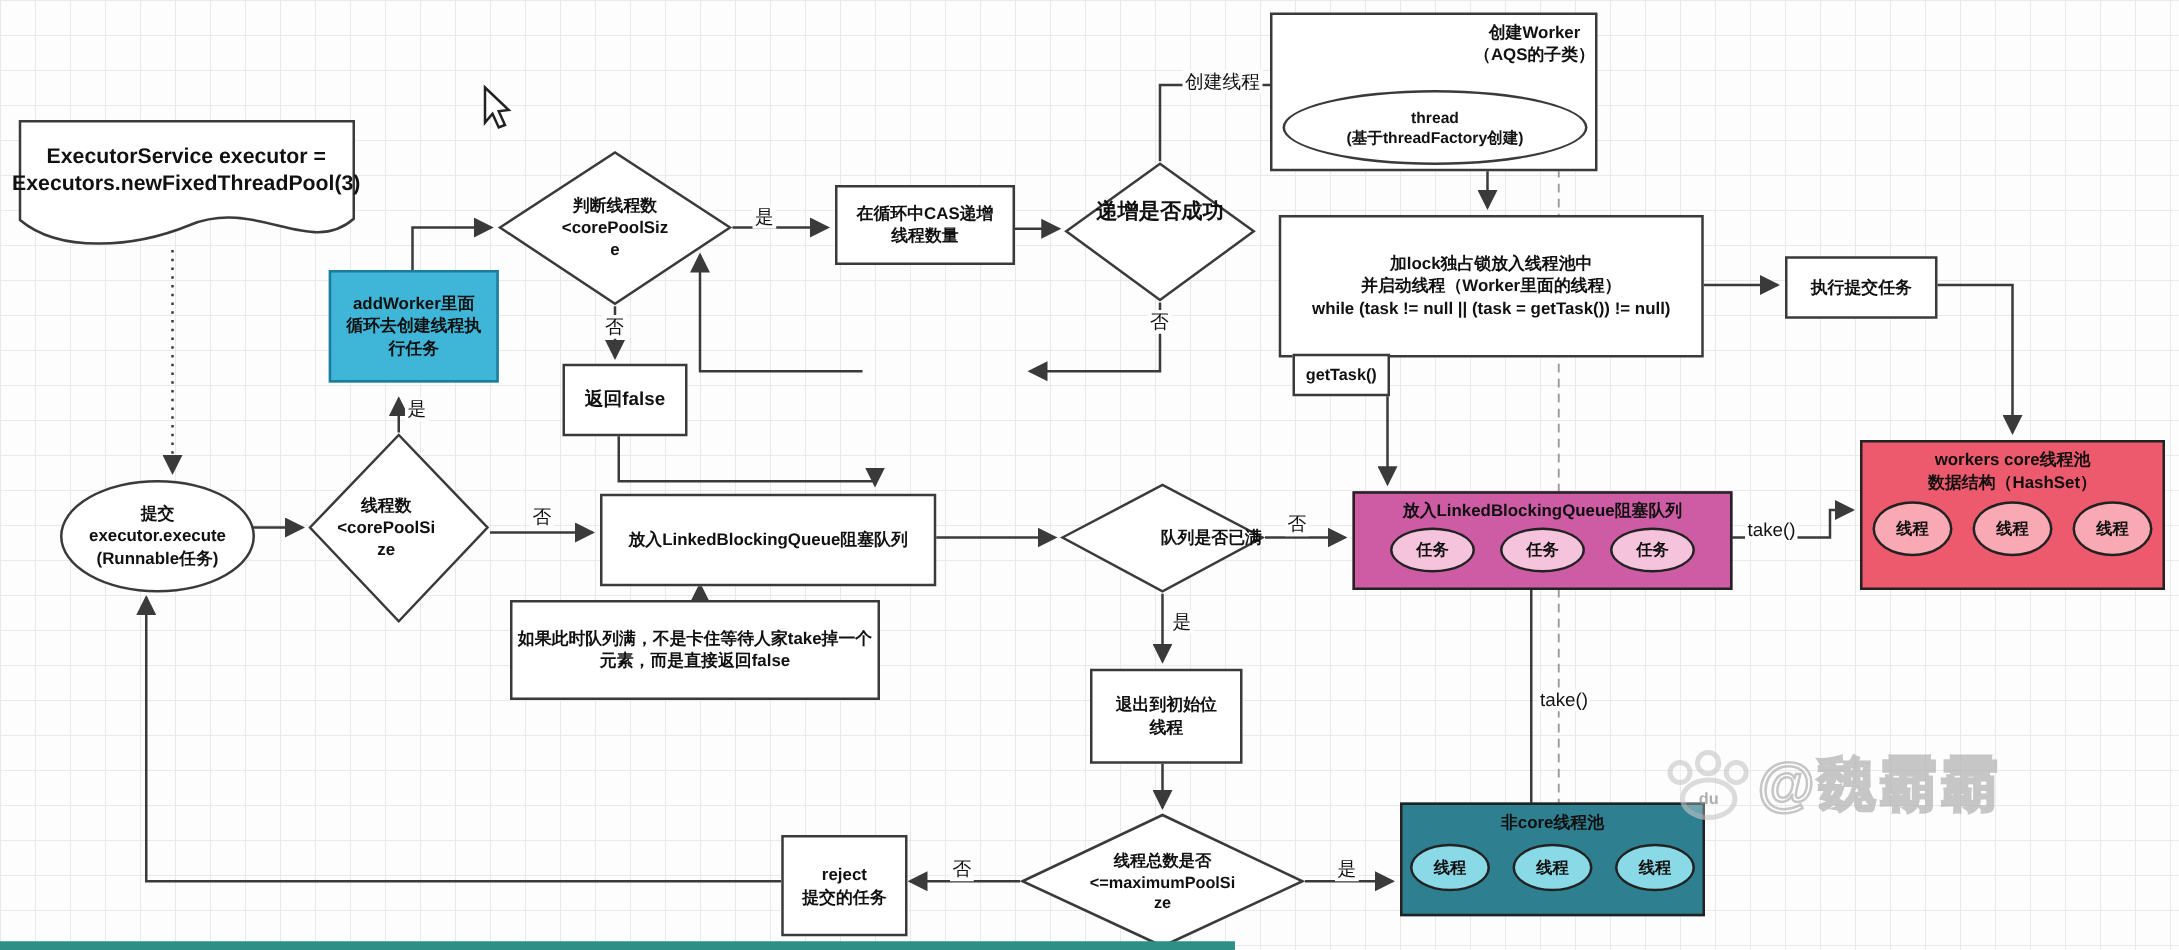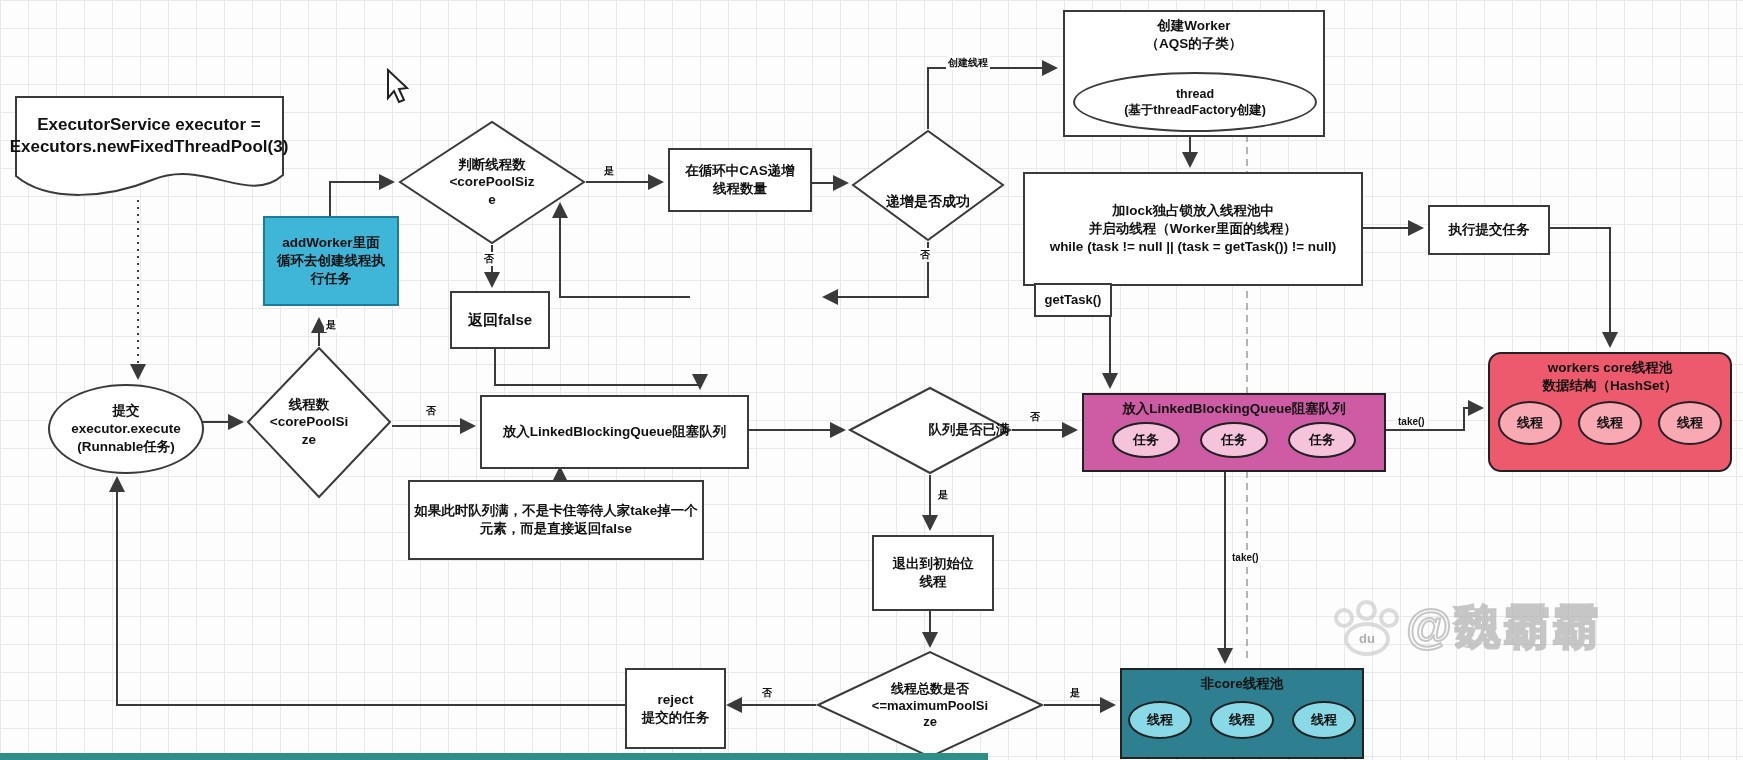--- a/index.html
+++ b/index.html
@@ -15,21 +15,21 @@
   .edge{fill:none;stroke:#3a3a3a;stroke-width:2;}
   .dotted{stroke-dasharray:2 5;}
   .dashedln{stroke:#9a9a9a;stroke-width:1.5;stroke-dasharray:7 5;}
   .shape{fill:#ffffff;stroke:#3a3a3a;stroke-width:2;}
   .box{position:absolute;border:2px solid #3a3a3a;background:#fff;z-index:2;
        display:flex;align-items:center;justify-content:center;text-align:center;
        font-weight:700;white-space:pre-line;line-height:1.32;color:#111;}
   .ell{border-radius:50%;}
   .dtext{position:absolute;z-index:2;display:flex;align-items:center;justify-content:center;
          text-align:center;font-weight:700;white-space:pre-line;line-height:1.3;color:#111;}
-  .elabel{position:absolute;z-index:3;background:#fdfdfd;font-weight:700;font-size:10px;
+  .elabel{position:absolute;z-index:3;background:#fdfdfd;font-weight:400;font-size:15px;
           padding:0 2px;color:#111;}
   .pool{position:absolute;border:2px solid #222;z-index:2;display:flex;flex-direction:column;
         align-items:center;font-weight:700;color:#111;}
   .pool .ptitle{margin-top:5px;text-align:center;white-space:pre-line;line-height:1.35;font-size:13.5px;}
   .prow{display:flex;justify-content:center;}
   .pill{border:2px solid #222;border-radius:50%;display:flex;align-items:center;
         justify-content:center;font-weight:700;font-size:13px;color:#111;}
   .c-addworker{background:#3fb6d7;}
   .c-orange{background:#f9bb4d;border-radius:10px;}
   .c-pink{background:#ce5ca4;}
@@ -107,21 +107,21 @@
   <div class="box ell" style="left:48px;top:384px;width:152px;height:86px;font-size:13.5px;">提交
 executor.execute
 (Runnable任务)</div>
 
   <div class="dtext" style="left:252px;top:382px;width:114px;height:80px;font-size:13.5px;">线程数
 &lt;corePoolSi
 ze</div>
   <div class="dtext" style="left:410px;top:140px;width:164px;height:84px;font-size:13.5px;">判断线程数
 &lt;corePoolSiz
 e</div>
-  <div class="dtext" style="left:858px;top:184px;width:140px;height:34px;font-size:14px;">递增是否成功</div>
+  <div class="dtext" style="left:858px;top:152px;width:140px;height:34px;font-size:17px;">递增是否成功</div>
   <div class="dtext" style="left:894px;top:416px;width:150px;height:28px;font-size:13.5px;">队列是否已满</div>
   <div class="dtext" style="left:830px;top:664px;width:200px;height:84px;font-size:13px;">线程总数是否
 &lt;=maximumPoolSi
 ze</div>
 
   <div class="box c-addworker" style="left:263px;top:216px;width:132px;height:86px;font-size:13.5px;border-color:#1d7c9a;">addWorker里面
 循环去创建线程执
 行任务</div>
   <div class="box" style="left:450px;top:291px;width:96px;height:54px;font-size:15px;text-align:right;">返回false</div>
   <div class="box" style="left:668px;top:148px;width:140px;height:60px;font-size:13.5px;">在循环中CAS递增
@@ -131,47 +131,47 @@
 while (task != null || (task = getTask()) != null)</div>
   <div class="box" style="left:1428px;top:205px;width:118px;height:46px;font-size:13.5px;">执行提交任务</div>
   <div class="box" style="left:480px;top:395px;width:265px;height:70px;font-size:13.5px;">放入LinkedBlockingQueue阻塞队列</div>
   <div class="box" style="left:408px;top:480px;width:292px;height:76px;font-size:13.5px;">如果此时队列满，不是卡住等待人家take掉一个元素，而是直接返回false</div>
   <div class="box" style="left:872px;top:535px;width:118px;height:72px;font-size:13.5px;">退出到初始位
 线程</div>
   <div class="box" style="left:625px;top:668px;width:97px;height:77px;font-size:13.5px;">reject
 提交的任务</div>
   <div class="box" style="left:1034px;top:283px;width:74px;height:30px;font-size:13px;">getTask()</div>
 
-  <div class="pool" style="left:1063px;top:10px;width:258px;height:123px;background:#fff;border-color:#3a3a3a;">
+  <div class="pool" style="left:1016px;top:10px;width:258px;height:123px;background:#fff;border-color:#3a3a3a;align-items:flex-end;">
     <div class="ptitle">创建Worker
 （AQS的子类）</div>
     <div class="box ell" style="position:absolute;left:8px;top:60px;width:240px;height:56px;font-size:12.5px;border-width:2px;">thread
 (基于threadFactory创建)</div>
   </div>
 
   <div class="pool c-pink" style="left:1082px;top:393px;width:300px;height:75px;">
     <div class="ptitle" style="white-space:nowrap;">放入LinkedBlockingQueue阻塞队列</div>
     <div class="prow" style="gap:20px;margin-top:4px;">
       <div class="pill c-pinkpill" style="width:64px;height:32px;">任务</div>
       <div class="pill c-pinkpill" style="width:64px;height:32px;">任务</div>
       <div class="pill c-pinkpill" style="width:64px;height:32px;">任务</div>
     </div>
   </div>
 
-  <div class="pool c-red" style="left:1488px;top:352px;width:240px;height:116px;border-radius:13px;">
+  <div class="pool c-red" style="left:1488px;top:352px;width:240px;height:116px;">
     <div class="ptitle">workers core线程池
 数据结构（HashSet）</div>
     <div class="prow" style="gap:16px;margin-top:6px;">
       <div class="pill c-redpill" style="width:60px;height:40px;">线程</div>
       <div class="pill c-redpill" style="width:60px;height:40px;">线程</div>
       <div class="pill c-redpill" style="width:60px;height:40px;">线程</div>
     </div>
   </div>
 
-  <div class="pool c-teal" style="left:1120px;top:668px;width:240px;height:87px;">
+  <div class="pool c-teal" style="left:1120px;top:642px;width:240px;height:87px;">
     <div class="ptitle">非core线程池</div>
     <div class="prow" style="gap:18px;margin-top:8px;">
       <div class="pill c-tealpill" style="width:60px;height:34px;">线程</div>
       <div class="pill c-tealpill" style="width:60px;height:34px;">线程</div>
       <div class="pill c-tealpill" style="width:60px;height:34px;">线程</div>
     </div>
   </div>
 
   <div class="elabel" style="left:324px;top:318px;">是</div>
   <div class="elabel" style="left:602px;top:164px;">是</div>

